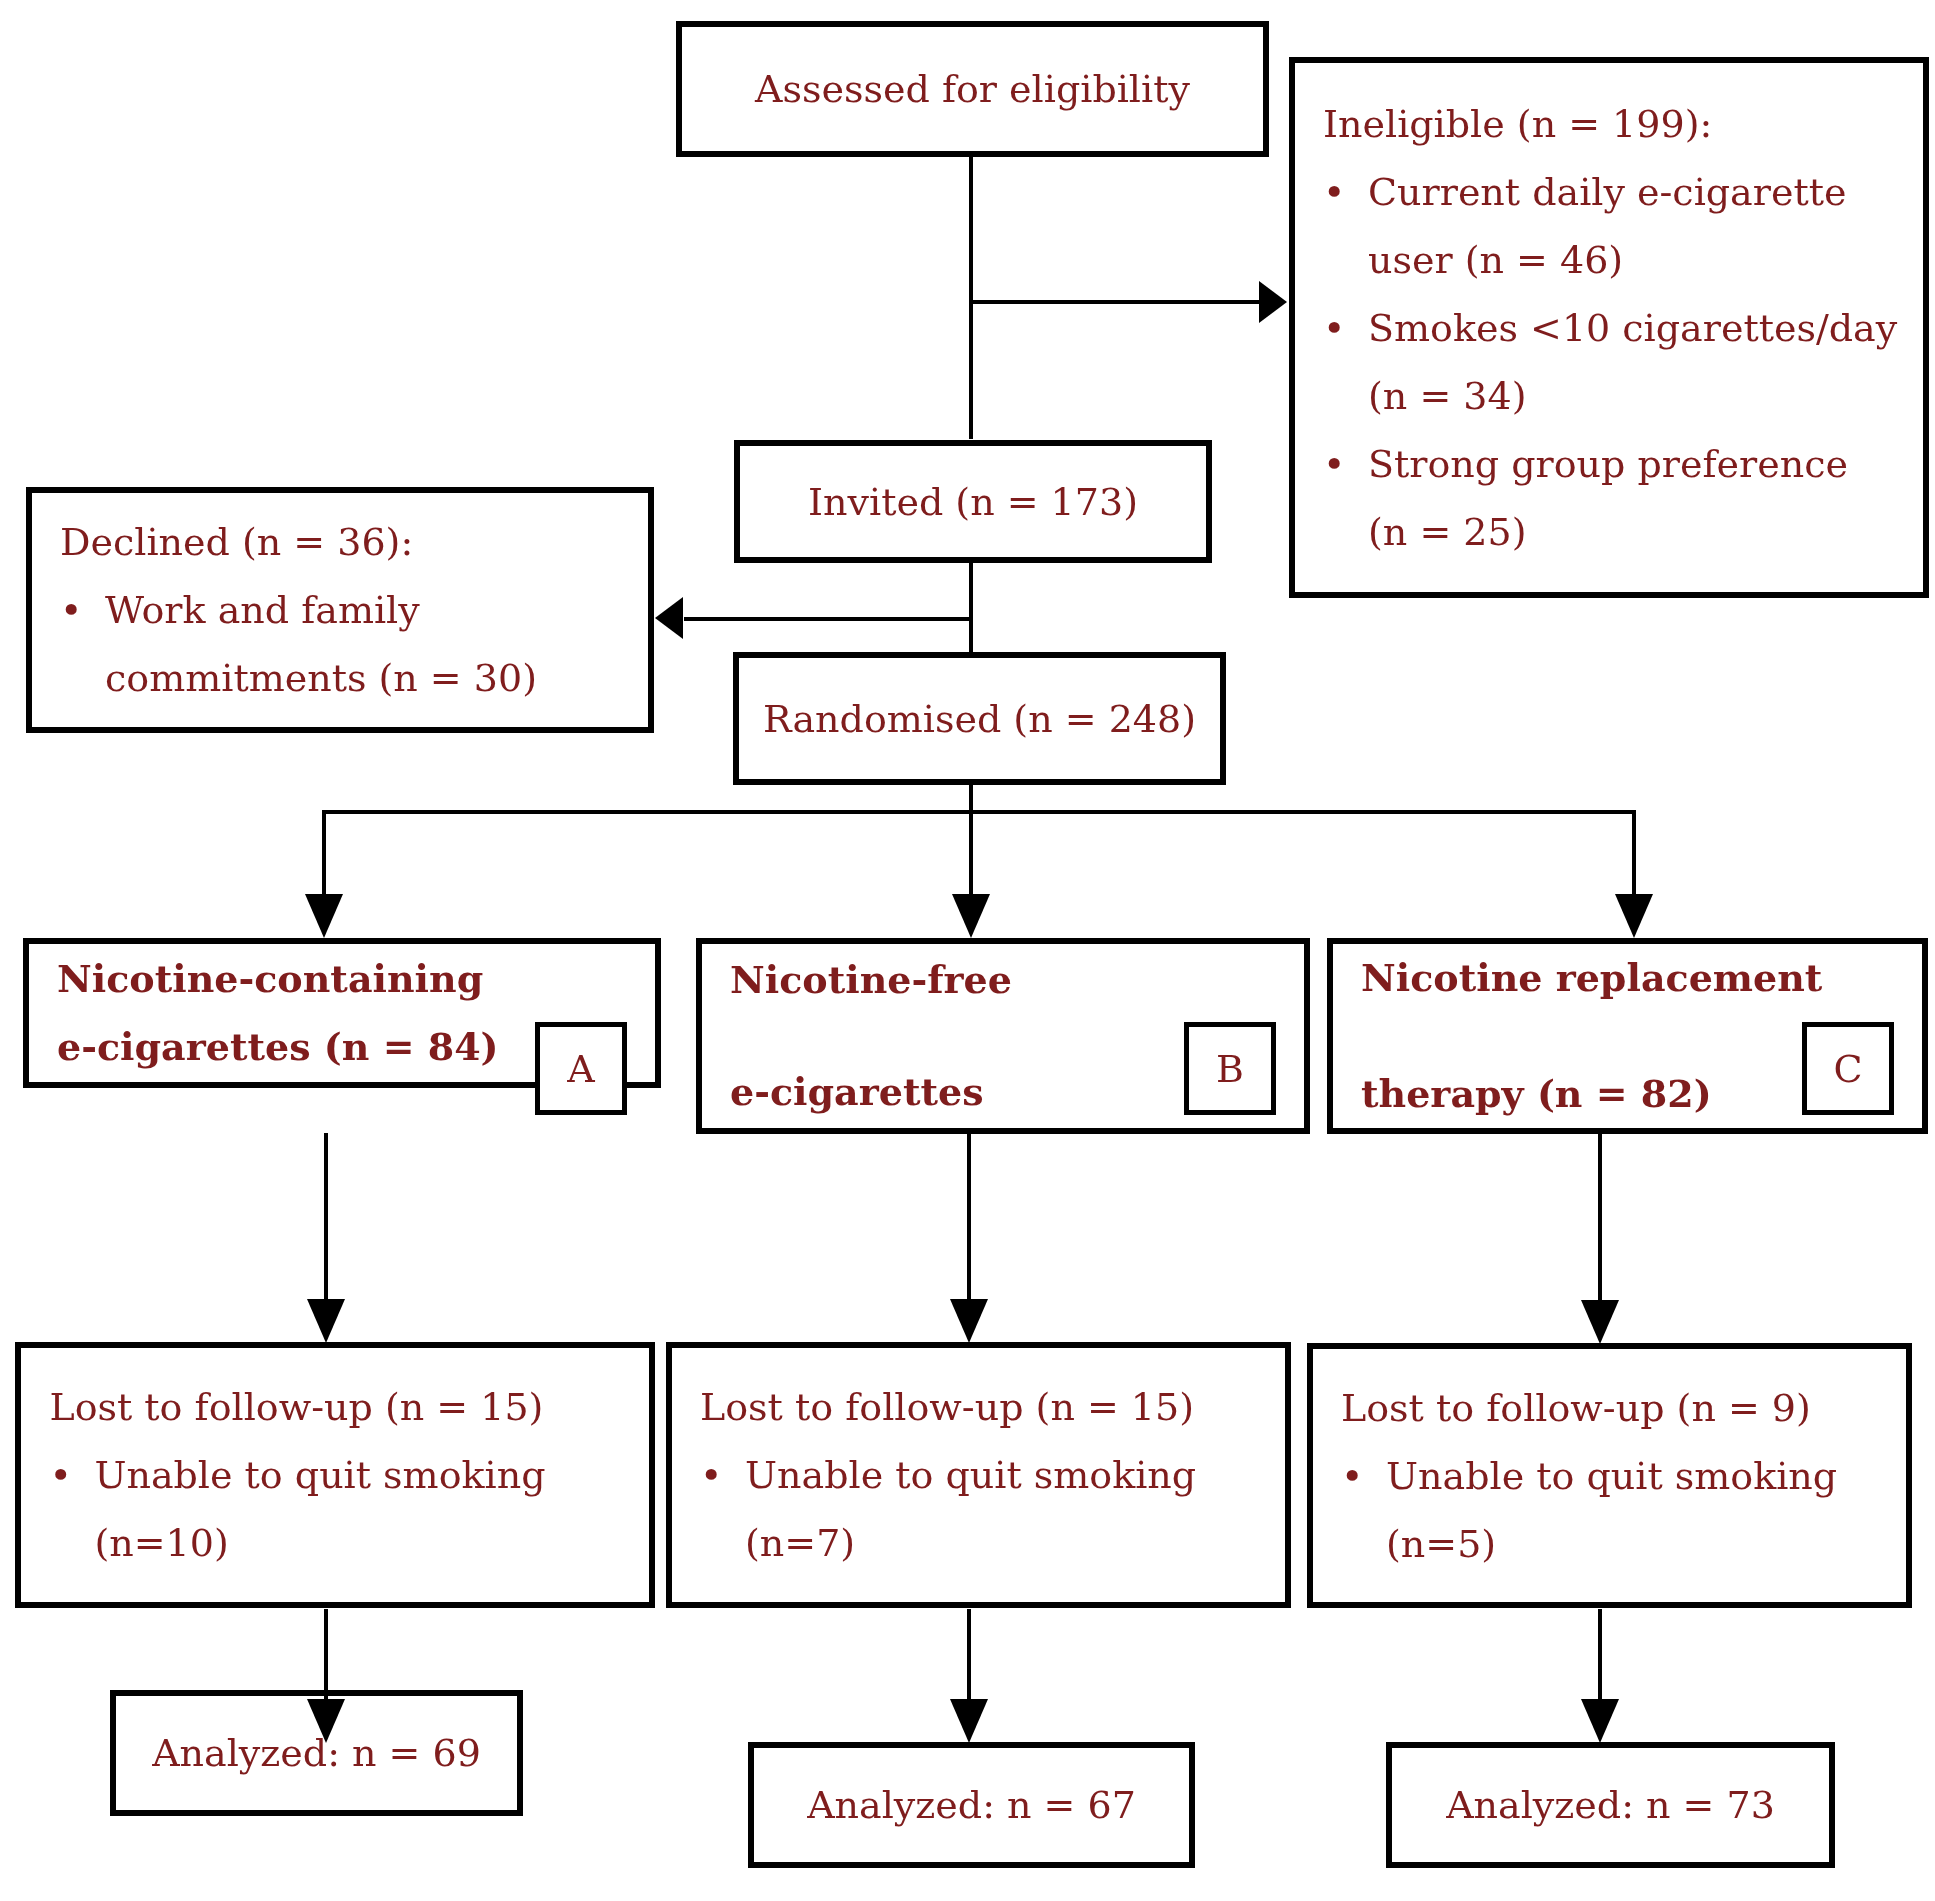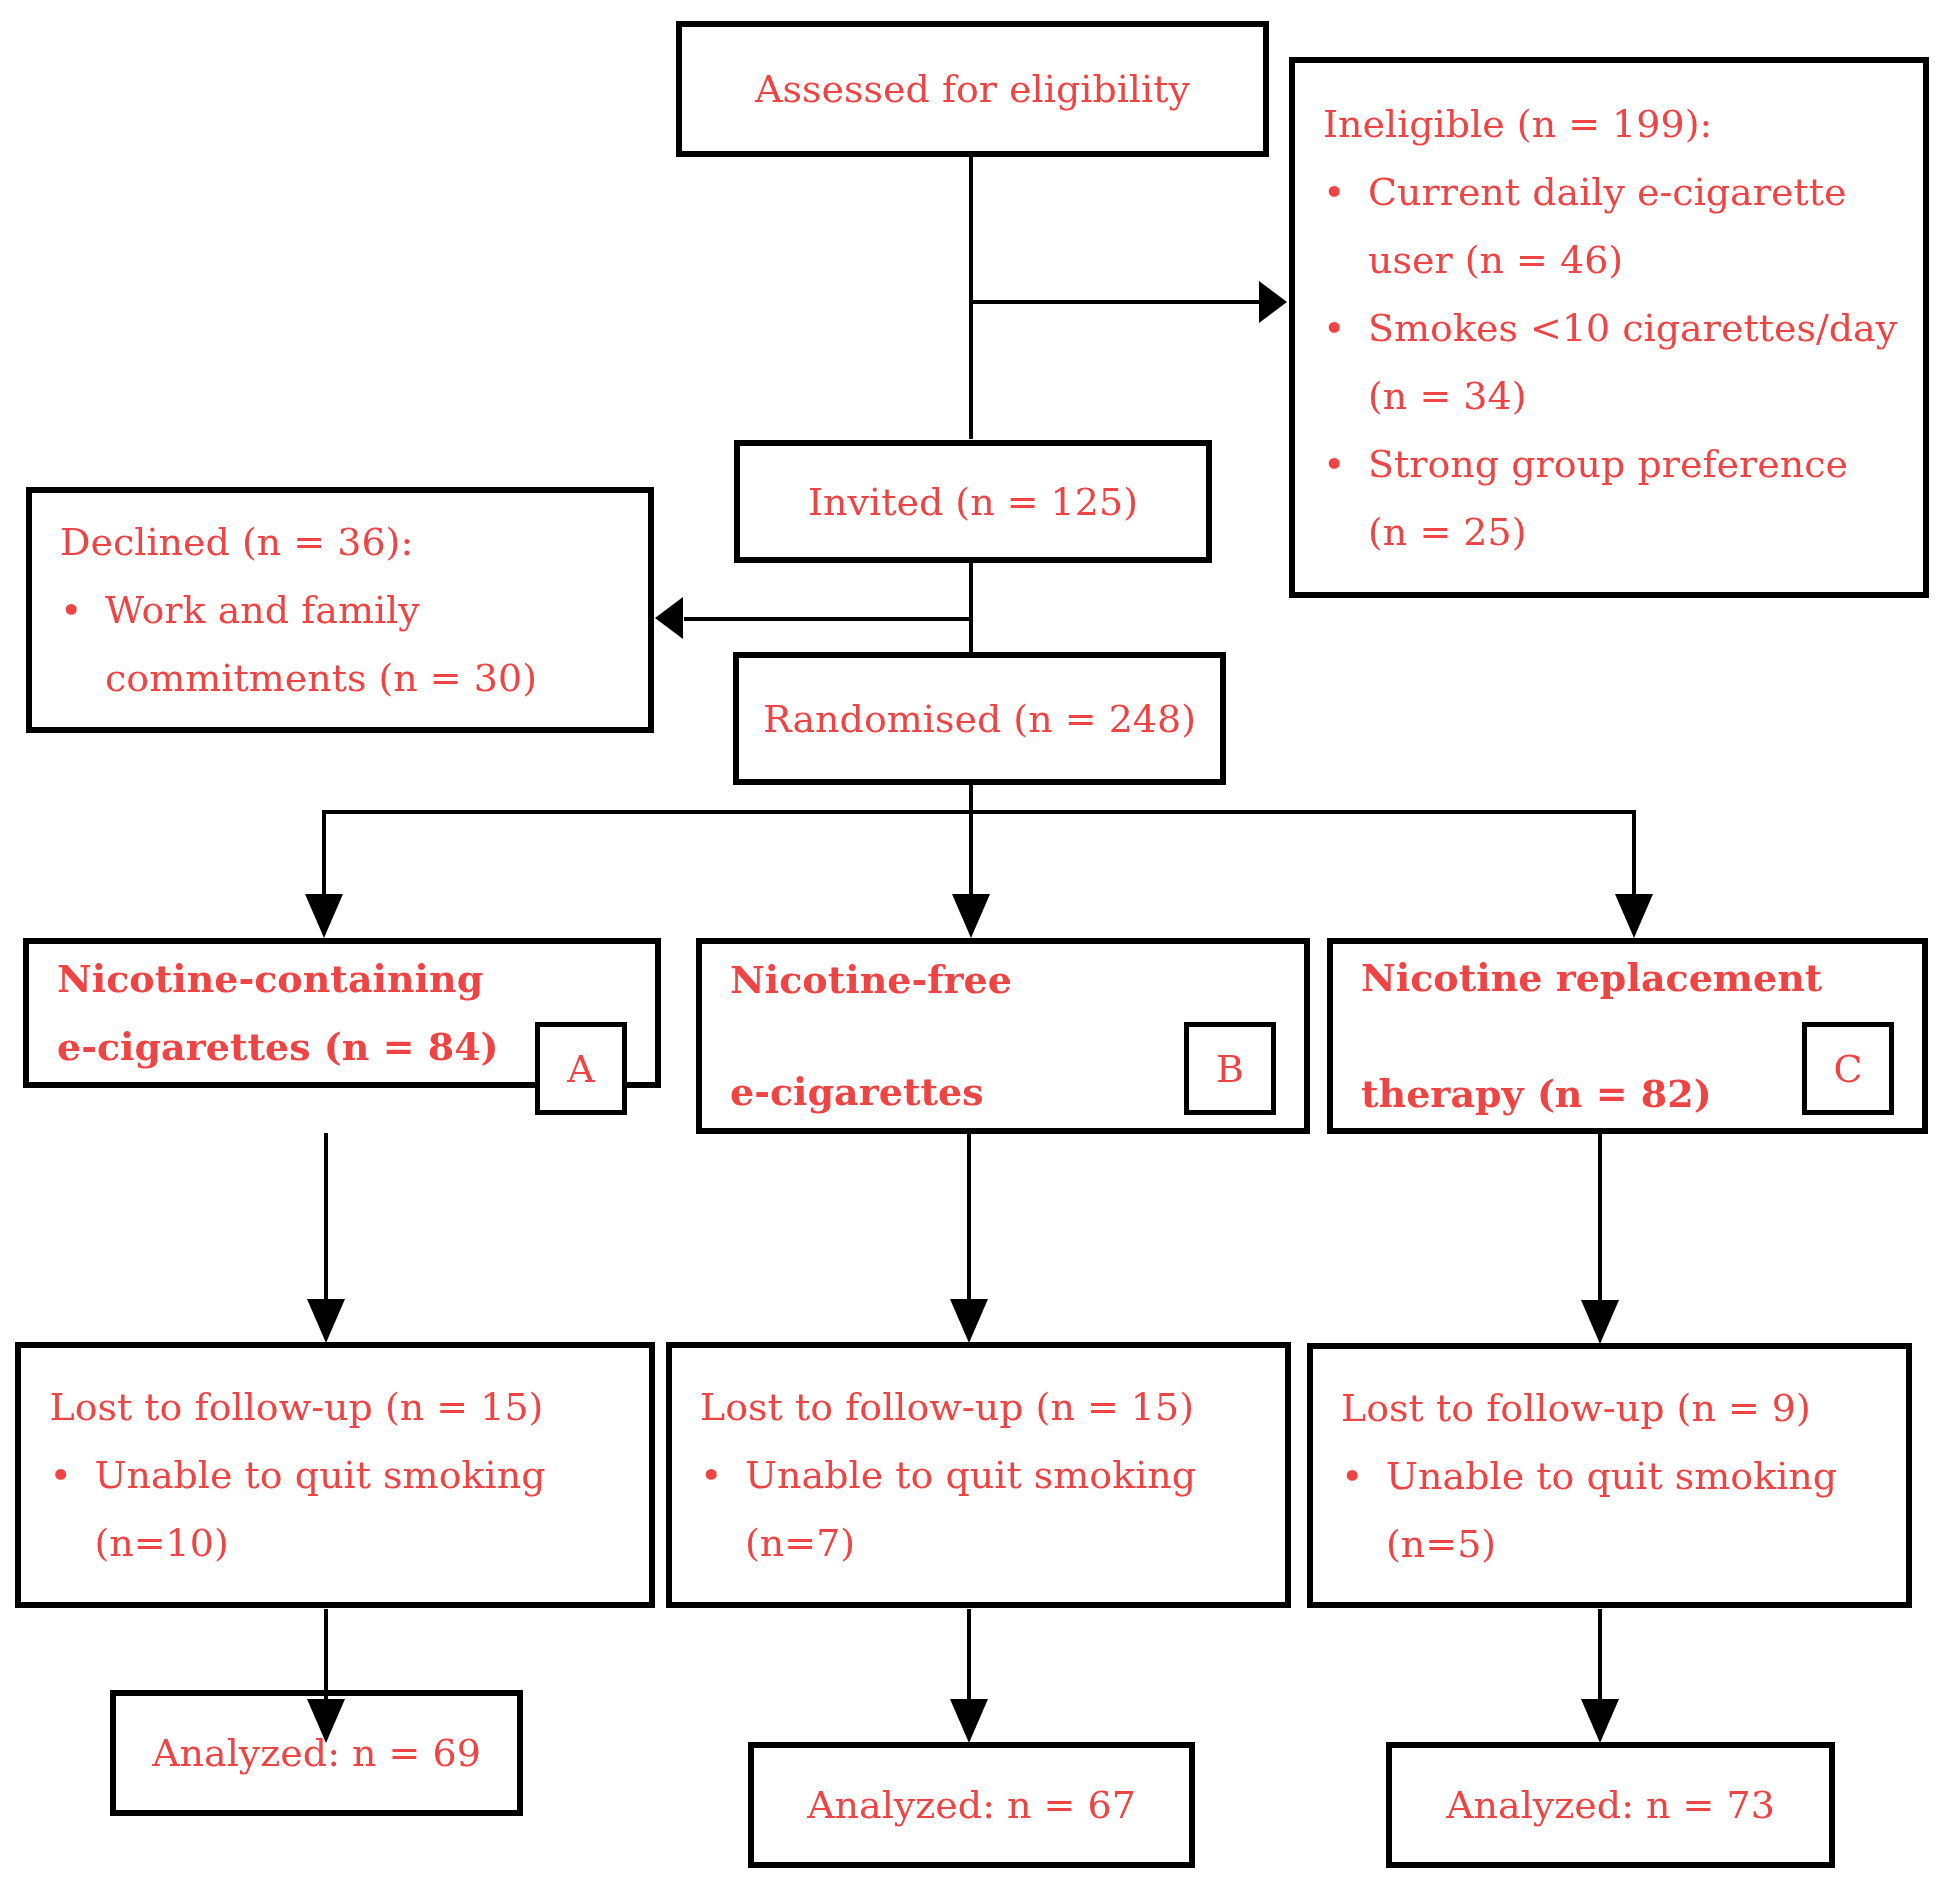--- a/index.html
+++ b/index.html
@@ -7,21 +7,21 @@
     padding: 0;
     background: #ffffff;
   }
   * { box-sizing: border-box; }
   .canvas {
     position: relative;
     width: 1936px;
     height: 1902px;
     background: #ffffff;
     font-family: "DejaVu Serif", "Liberation Serif", serif;
-    color: #ef4444;
+    color: #7f1d1d;
     font-size: 38px;
   }
   .box {
     position: absolute;
     background: #ffffff;
     border: 6.1px solid #000000;
   }
   .center-box {
     display: flex;
     align-items: center;
@@ -96,21 +96,21 @@
     <div class="line t">Ineligible (n = 199):</div>
     <div class="line b"><span class="dot">•</span><span>Current daily e-cigarette</span></div>
     <div class="line c">user (n = 46)</div>
     <div class="line b"><span class="dot">•</span><span>Smokes &lt;10 cigarettes/day</span></div>
     <div class="line c">(n = 34)</div>
     <div class="line b"><span class="dot">•</span><span>Strong group preference</span></div>
     <div class="line c">(n = 25)</div>
   </div>
 
   <div class="box center-box" style="left:734px; top:440px; width:478px; height:123px;">
-    <div>Invited (n = 125)</div>
+    <div>Invited (n = 173)</div>
   </div>
 
   <div class="box text-box" style="left:26px; top:487px; width:628px; height:246px;">
     <div class="line t">Declined (n = 36):</div>
     <div class="line b"><span class="dot">•</span><span>Work and family</span></div>
     <div class="line c">commitments (n = 30)</div>
   </div>
 
   <div class="box center-box" style="left:733px; top:652px; width:493px; height:133px;">
     <div>Randomised (n = 248)</div>

